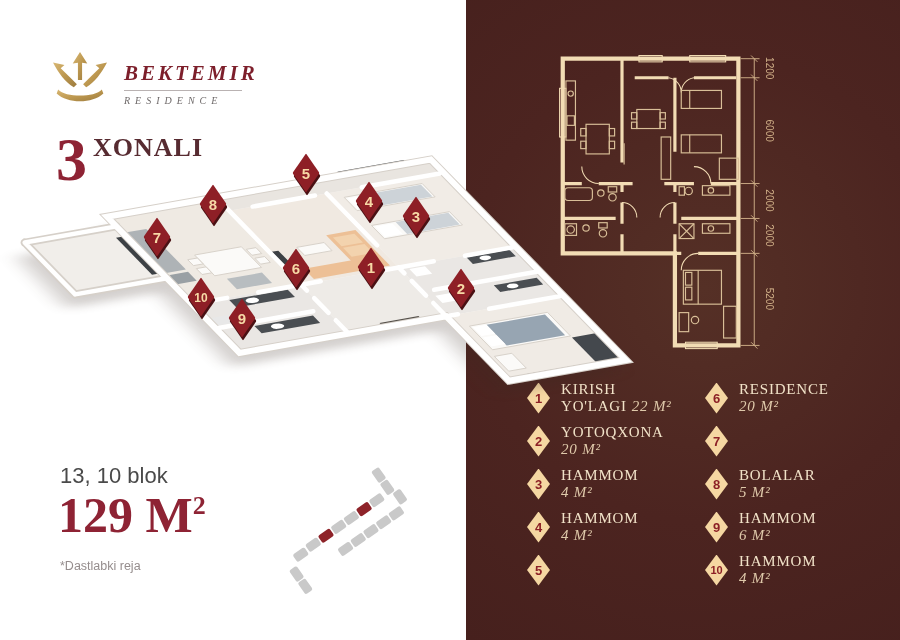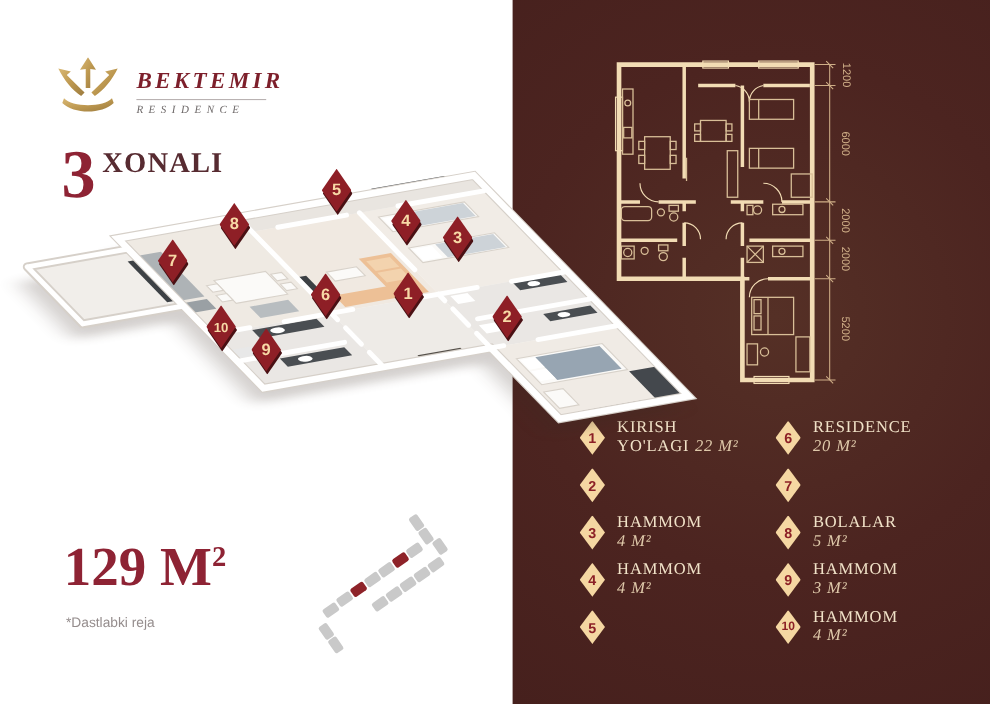--- a/index.html
+++ b/index.html
@@ -327,20 +327,21 @@
     </div>
   </div>
 
   <div class="title">
     <div class="title-num">3</div>
     <div class="title-words">
       <div>XONALI</div>
     </div>
   </div>
 
+  <div class="block-label">13, 10 blok</div>
   <div class="area-big"><span>129 M</span><sup>2</sup></div>
   <div class="notes">
     <div>*Dastlabki reja</div>
   </div>
 
   <svg class="siteplan" width="190" height="150" viewBox="0 0 190 150">
     <g transform="translate(40,90) rotate(-35)">
       <g fill="#c9c9c9">
         <rect x="-16" y="1" width="14" height="9" rx="2"></rect>
         <rect x="-28" y="12" width="9" height="14" rx="2"></rect>
@@ -368,20 +369,24 @@
   <div class="legend-col left">
     <div class="legend-item">
       <div class="ldiamond">1</div>
       <div class="ltext">
           <div class="lname">KIRISH</div>
         <div class="lsub"><span>YO'LAGI</span><span class="larea">22 M²</span></div>
         </div>
     </div>
     <div class="legend-item">
       <div class="ldiamond">2</div>
+      <div class="ltext">
+          <div class="lname">YOTOQXONA</div>
+        <div class="lsub"><span></span><span class="larea">20 M²</span></div>
+        </div>
     </div>
     <div class="legend-item">
       <div class="ldiamond">3</div>
       <div class="ltext">
           <div class="lname">HAMMOM</div>
         <div class="lsub"><span></span><span class="larea">4 M²</span></div>
         </div>
     </div>
     <div class="legend-item">
       <div class="ldiamond">4</div>
@@ -410,21 +415,21 @@
       <div class="ldiamond">8</div>
       <div class="ltext">
           <div class="lname">BOLALAR</div>
         <div class="lsub"><span></span><span class="larea">5 M²</span></div>
         </div>
     </div>
     <div class="legend-item">
       <div class="ldiamond">9</div>
       <div class="ltext">
           <div class="lname">HAMMOM</div>
-        <div class="lsub"><span></span><span class="larea">3 M²</span></div>
+        <div class="lsub"><span></span><span class="larea">6 M²</span></div>
         </div>
     </div>
     <div class="legend-item ten">
       <div class="ldiamond">10</div>
       <div class="ltext">
           <div class="lname">HAMMOM</div>
         <div class="lsub"><span></span><span class="larea">4 M²</span></div>
         </div>
     </div>
   </div>

